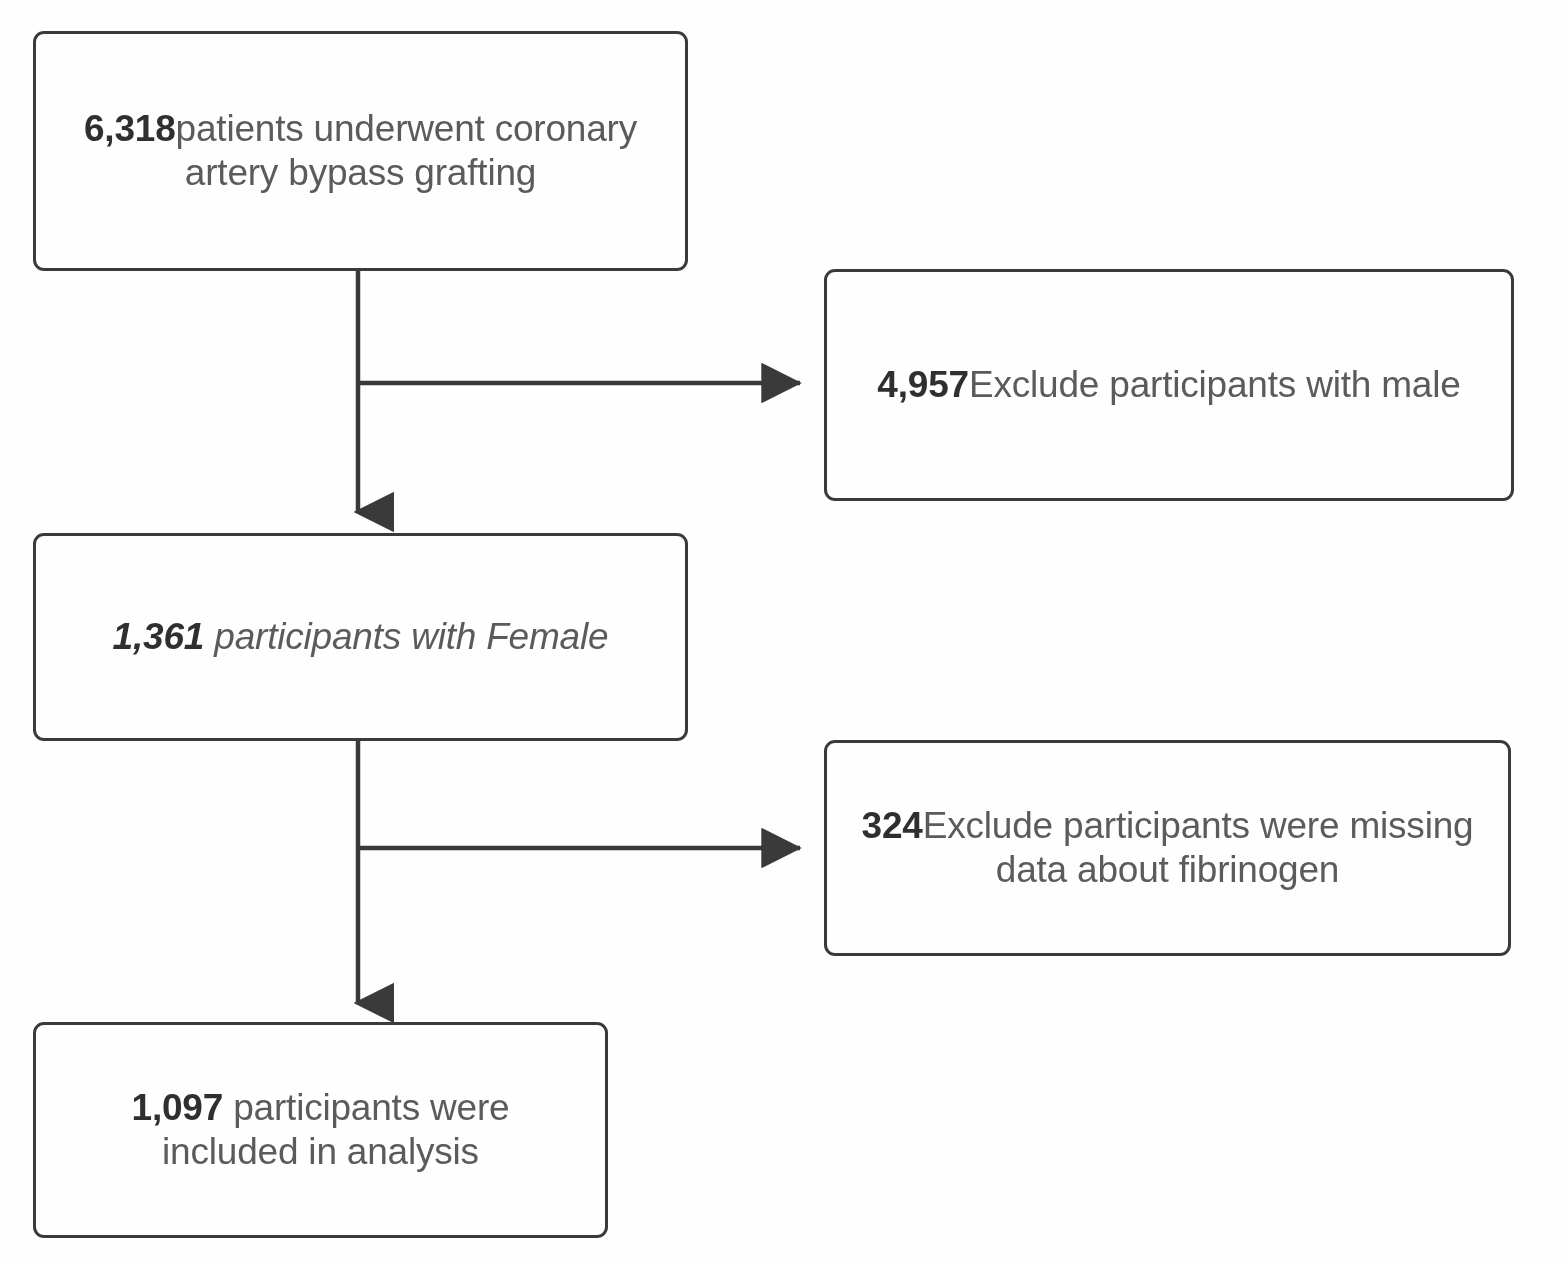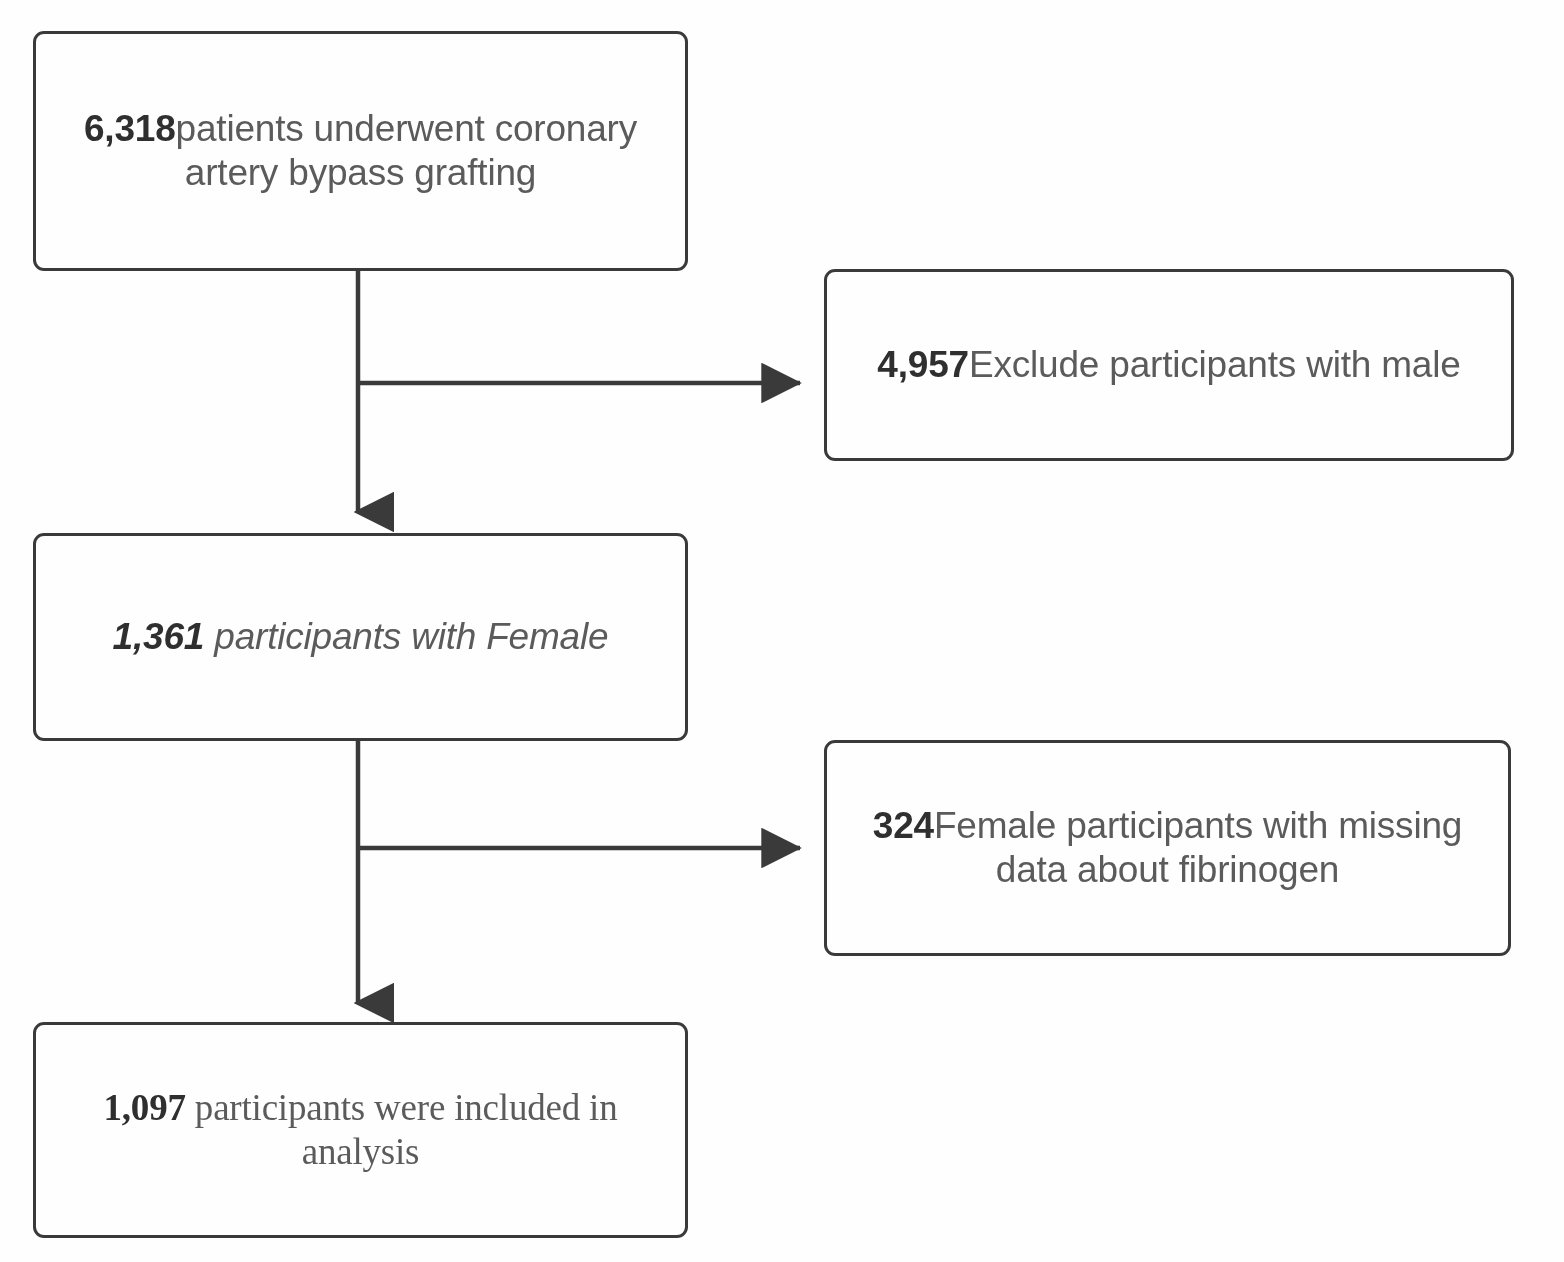--- a/index.html
+++ b/index.html
@@ -42,24 +42,24 @@
     line-height: 1.18;
     font-weight: 400;
     letter-spacing: -0.2px;
   }
   .node-text .count {
     color: #2f2f2f;
     font-weight: 700;
   }
   
   #node-enrolled   { left: 33px;  top: 31px;   width: 655px; height: 240px; }
-  #node-excl-male  { left: 824px; top: 269px;  width: 690px; height: 192px; }
+  #node-excl-male  { left: 824px; top: 269px;  width: 690px; height: 232px; }
   #node-female     { left: 33px;  top: 533px;  width: 655px; height: 208px; font-style: italic; }
   #node-excl-fib   { left: 824px; top: 740px;  width: 687px; height: 216px; }
-  #node-analysis   { left: 33px;  top: 1022px; width: 655px; height: 216px; font-family: Liberation Serif, serif; }
+  #node-analysis   { left: 33px;  top: 1022px; width: 575px; height: 216px; }
 </style>
 </head>
 <body>
 
 <div id="flow-root">
 
   <svg id="flow-svg" viewBox="0 0 1564 1262">
     <defs>
       <marker id="arrow-down" markerWidth="9" markerHeight="9" refX="4.5" refY="8" orient="auto" markerUnits="strokeWidth">
         <path d="M0,0 L9,0 L4.5,9 Z" fill="#3a3a3a"></path>
@@ -92,20 +92,20 @@
 
   <div class="node" id="node-excl-male">
     <div class="node-text"><span class="count">4,957</span><span>Exclude participants with male</span></div>
   </div>
 
   <div class="node" id="node-female">
     <div class="node-text"><span class="count">1,361</span><span> participants with Female</span></div>
   </div>
 
   <div class="node" id="node-excl-fib">
-    <div class="node-text"><span class="count">324</span><span>Female participants with missing data about fibrinogen</span></div>
+    <div class="node-text"><span class="count">324</span><span>Exclude participants were missing data about fibrinogen</span></div>
   </div>
 
   <div class="node" id="node-analysis">
     <div class="node-text"><span class="count">1,097</span><span> participants were included in analysis</span></div>
   </div>
 
 </div>
 
 </body></html>

